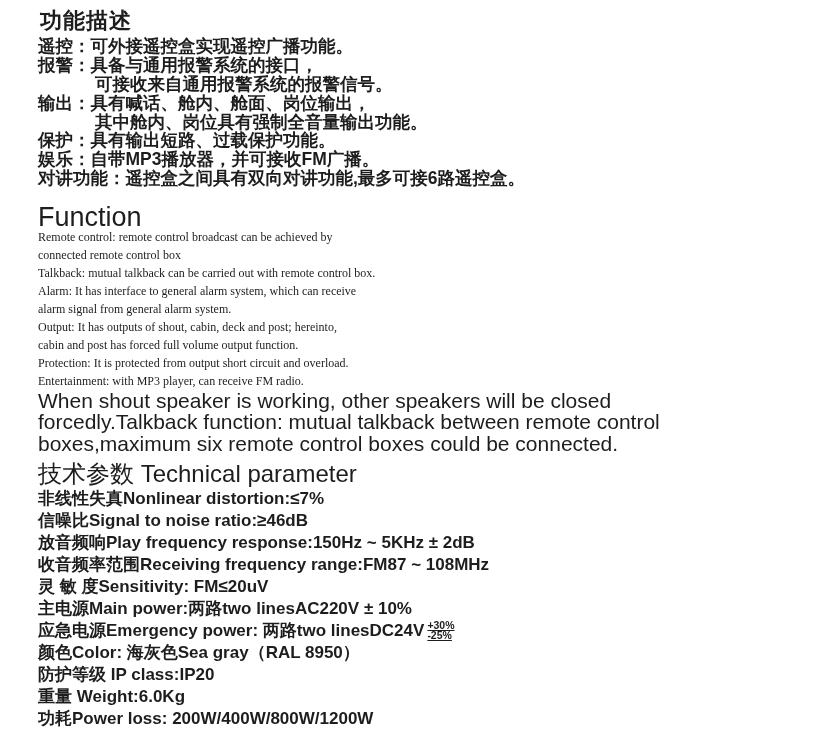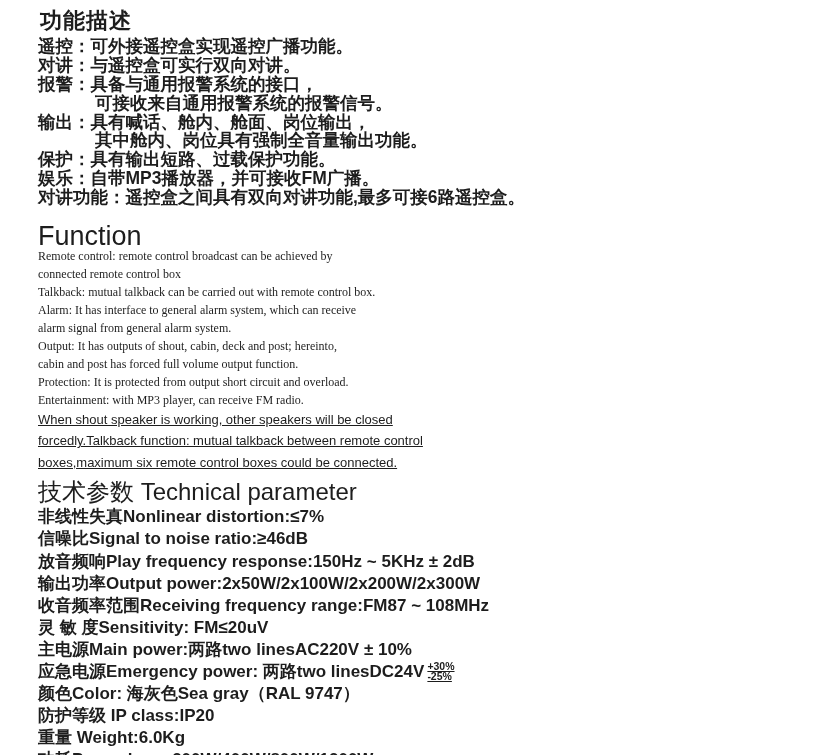--- a/index.html
+++ b/index.html
@@ -39,25 +39,24 @@
     margin: 18px 0 0 0;
   }
   .en-line {
     font-size: 12px;
     font-weight: normal;
     line-height: 18px;
     white-space: nowrap;
     font-family: Liberation Serif, serif;
   }
   .en-big {
-    font-size: 13px;
+    font-size: 21px;
     font-weight: normal;
     line-height: 21.6px;
     white-space: nowrap;
-    text-decoration: underline;
   }
   .tech-title {
     font-size: 24px;
     font-weight: normal;
     line-height: 24px;
     margin: 7px 0 2px 0;
   }
   .tech-line {
     font-size: 17px;
     font-weight: bold;
@@ -76,21 +75,20 @@
   .tolerance-stack .t-sup, .tolerance-stack .t-sub { display: block; text-decoration: underline; }
 </style>
 </head>
 <body>
 
 <div class="page">
 
   <div class="cn-title">功能描述</div>
 
   <div class="cn-line">遥控：可外接遥控盒实现遥控广播功能。</div>
-  <div class="cn-line">对讲：与遥控盒可实行双向对讲。</div>
   <div class="cn-line">报警：具备与通用报警系统的接口，</div>
   <div class="cn-line indent">可接收来自通用报警系统的报警信号。</div>
   <div class="cn-line">输出：具有喊话、舱内、舱面、岗位输出，</div>
   <div class="cn-line indent">其中舱内、岗位具有强制全音量输出功能。</div>
   <div class="cn-line">保护：具有输出短路、过载保护功能。</div>
   <div class="cn-line">娱乐：自带MP3播放器，并可接收FM广播。</div>
   <div class="cn-line">对讲功能：遥控盒之间具有双向对讲功能,最多可接6路遥控盒。</div>
 
   <div class="en-title">Function</div>
 
@@ -106,25 +104,24 @@
 
   <div class="en-big">When shout speaker is working, other speakers will be closed</div>
   <div class="en-big">forcedly.Talkback function: mutual talkback between remote control</div>
   <div class="en-big">boxes,maximum six remote control boxes could be connected.</div>
 
   <div class="tech-title">技术参数 Technical parameter</div>
 
   <div class="tech-line">非线性失真Nonlinear distortion:≤7%</div>
   <div class="tech-line">信噪比Signal to noise ratio:≥46dB</div>
   <div class="tech-line">放音频响Play frequency response:150Hz ~ 5KHz ± 2dB</div>
-  <div class="tech-line">输出功率Output power:2x50W/2x100W/2x200W/2x300W</div>
   <div class="tech-line">收音频率范围Receiving frequency range:FM87 ~ 108MHz</div>
   <div class="tech-line">灵 敏 度Sensitivity: FM≤20uV</div>
   <div class="tech-line">主电源Main power:两路two linesAC220V ± 10%</div>
   <div class="tech-line">
     <span>应急电源Emergency power: 两路two linesDC24V</span><span class="tolerance-stack"><span class="t-sup">+30%</span><span class="t-sub">-25%</span></span>
   </div>
-  <div class="tech-line">颜色Color: 海灰色Sea gray（RAL 9747）</div>
+  <div class="tech-line">颜色Color: 海灰色Sea gray（RAL 8950）</div>
   <div class="tech-line">防护等级 IP class:IP20</div>
   <div class="tech-line">重量 Weight:6.0Kg</div>
   <div class="tech-line">功耗Power loss: 200W/400W/800W/1200W</div>
 
 </div>
 
 </body></html>

